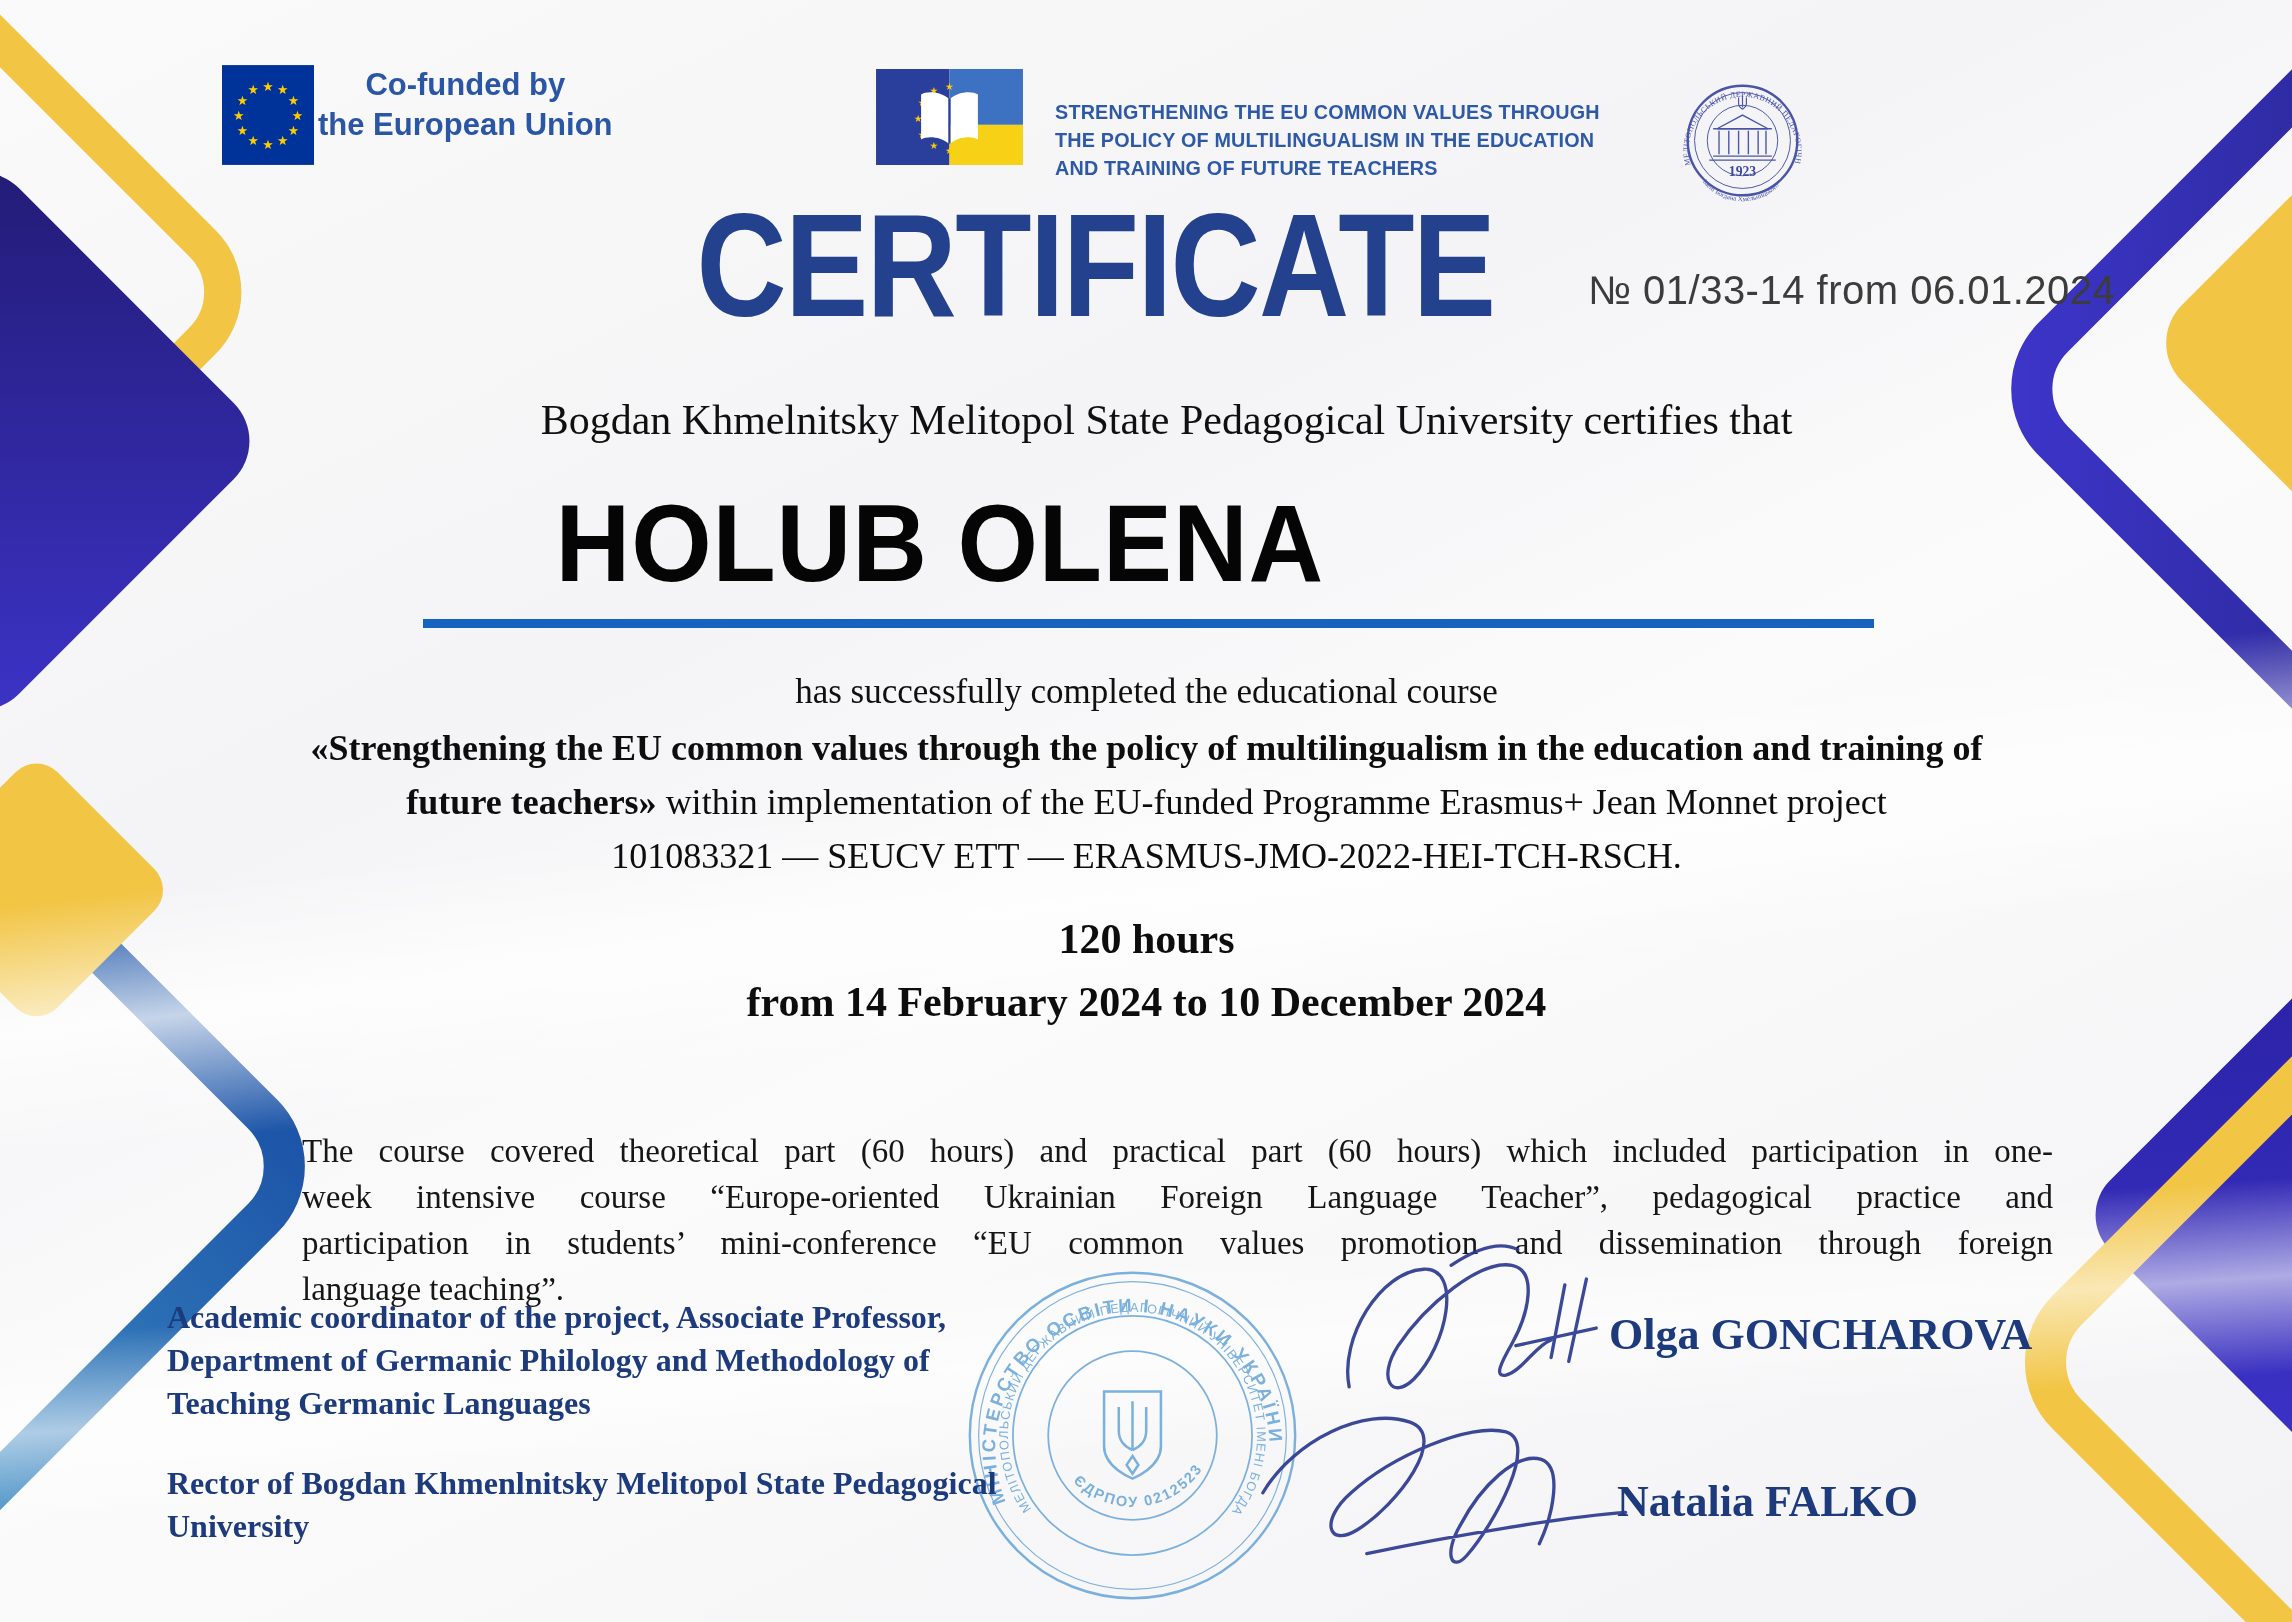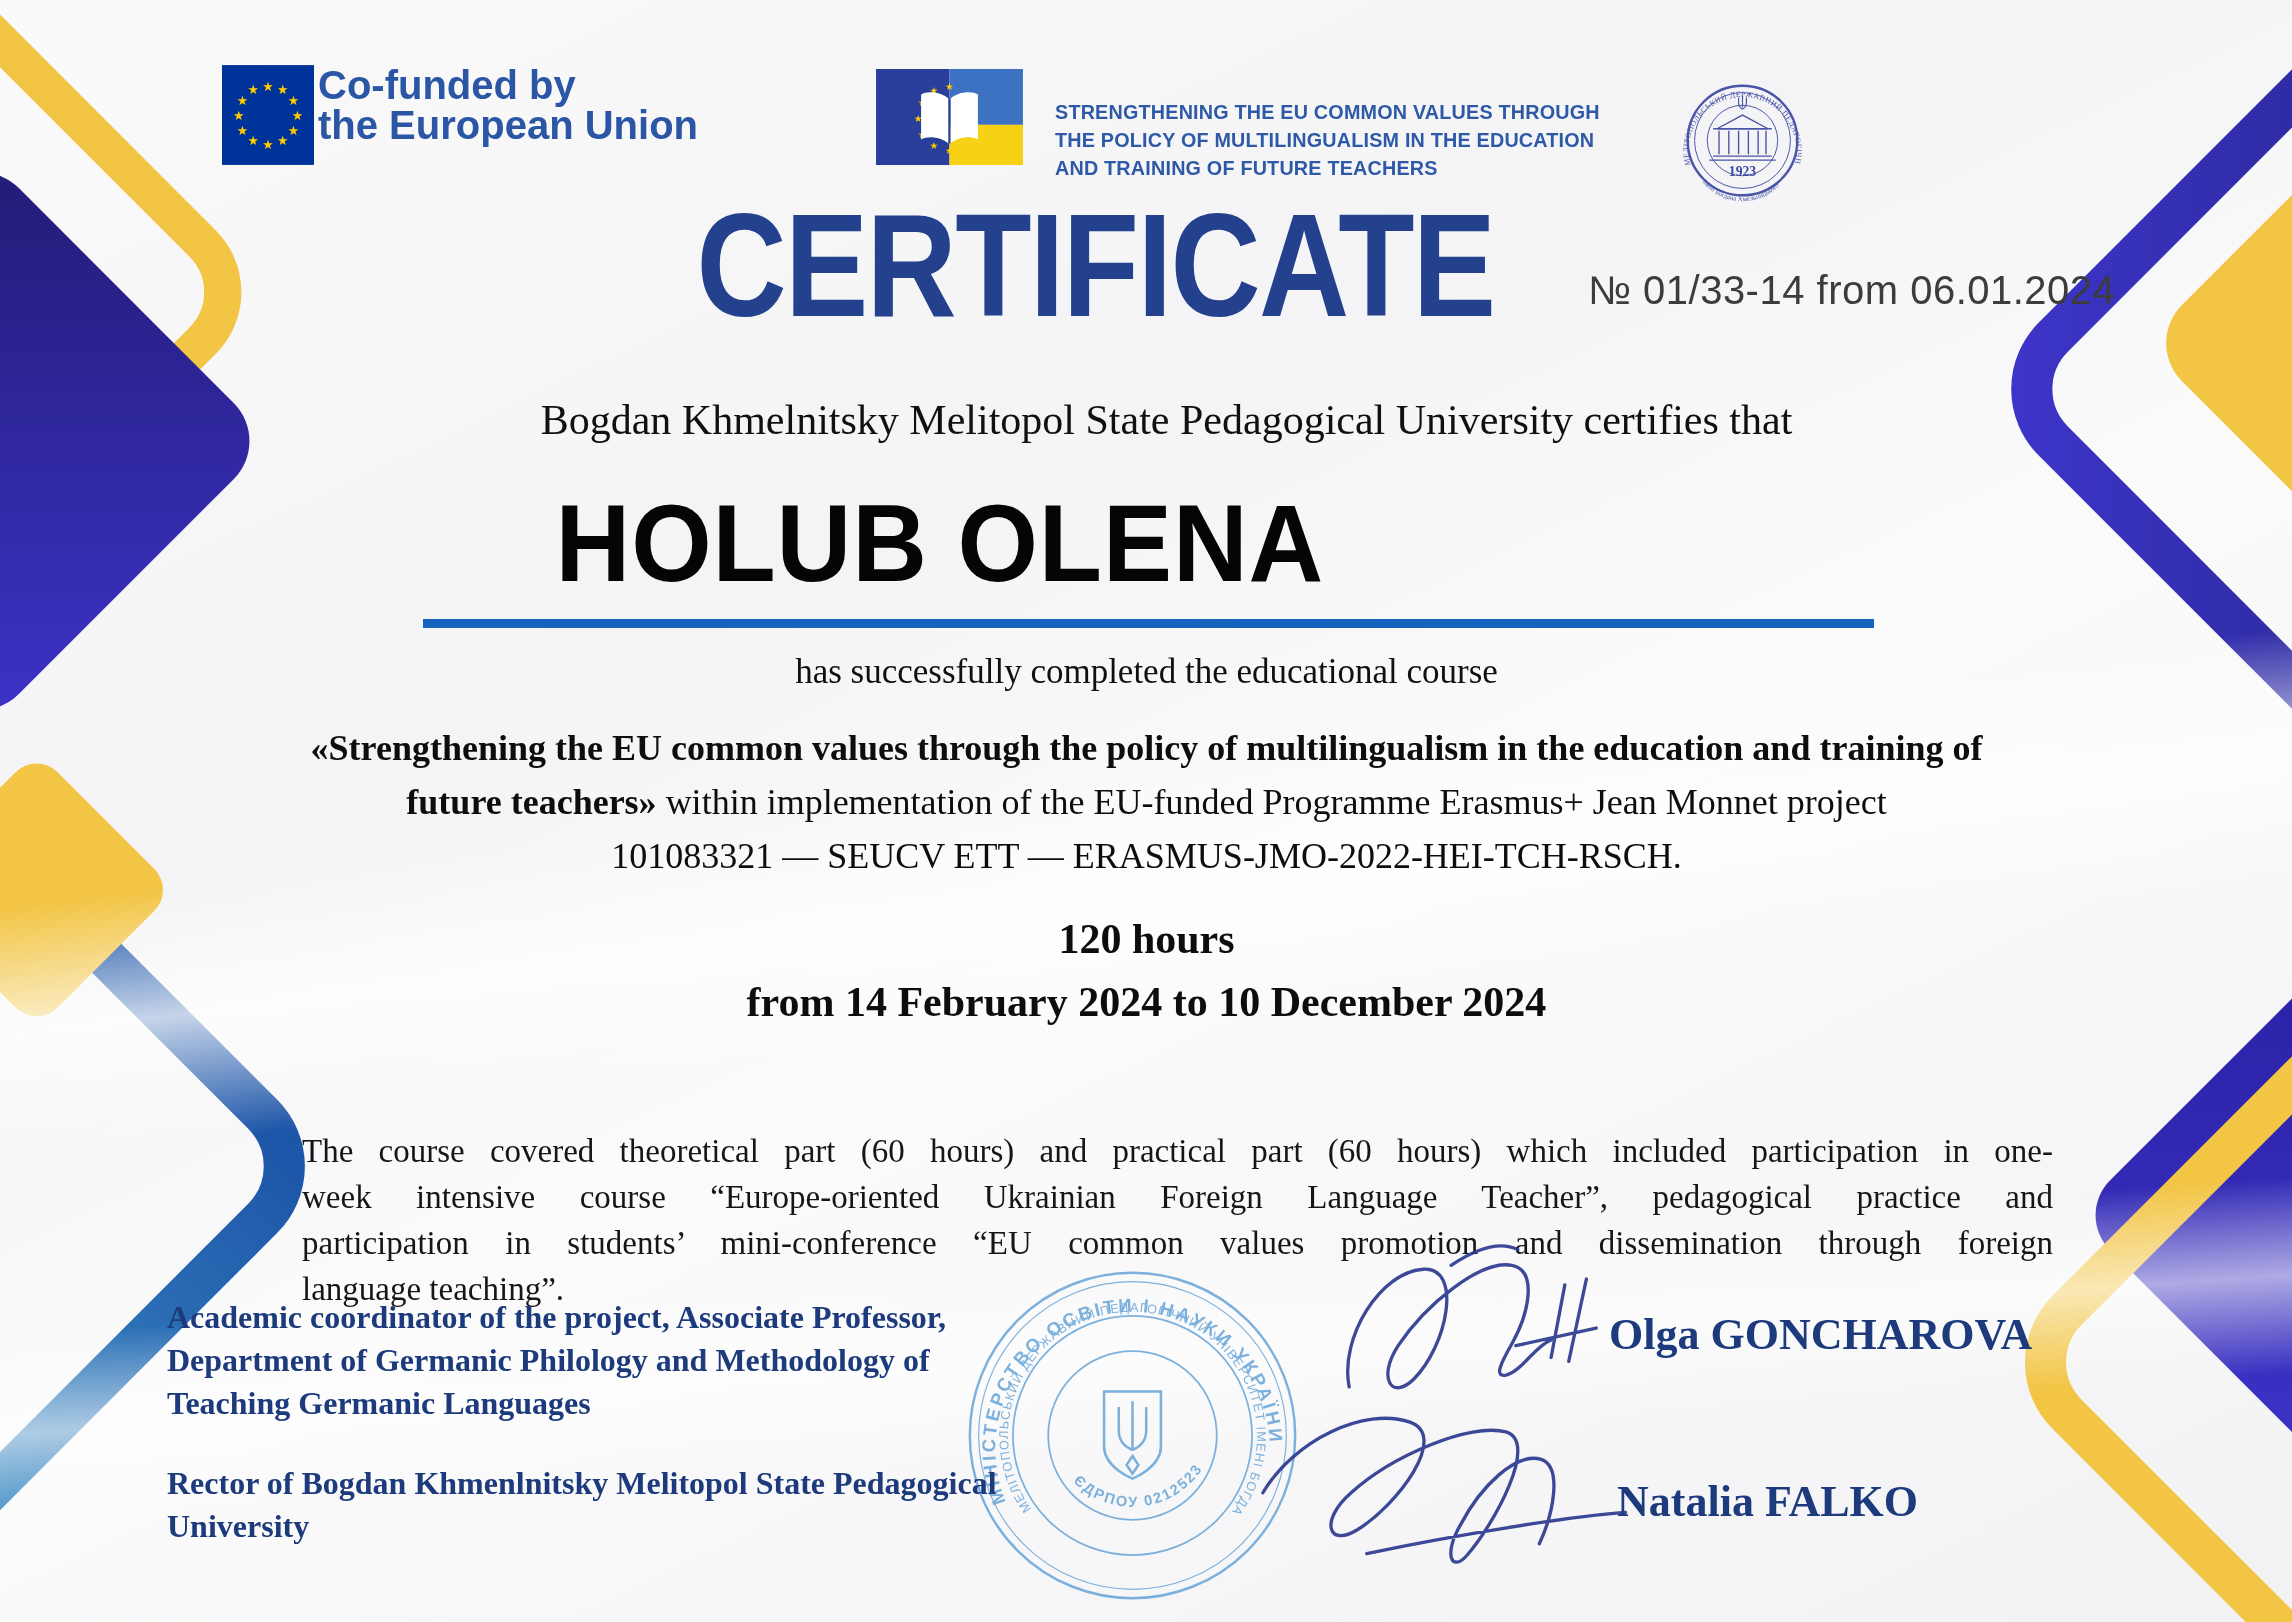--- a/index.html
+++ b/index.html
@@ -10,33 +10,33 @@
   }
   .streak{position:absolute;pointer-events:none;}
   .streak1{left:-294px;top:765px;width:2940px;height:255px;background:linear-gradient(180deg,rgba(255,255,255,0),rgba(255,255,255,.75),rgba(255,255,255,0));transform:rotate(-7deg);}
   .streak2{left:-294px;top:1255px;width:2940px;height:196px;background:linear-gradient(180deg,rgba(255,255,255,0),rgba(255,255,255,.6),rgba(255,255,255,0));transform:rotate(-4deg);}
   .deco{position:absolute;left:0;top:0;z-index:0;}
   .z1{z-index:1;} .z2{z-index:2;} .z3{z-index:3;}
   .abs{position:absolute;}
   .sans{font-family:"Liberation Sans",sans-serif;}
   .center{left:0;width:2293px;text-align:center;}
 
-  .eu-text{left:318px;top:65px;font-weight:700;font-size:40px;line-height:40px;color:#2A56A5;}
+  .eu-text{left:318px;top:65px;font-weight:700;font-size:31px;line-height:40px;color:#2A56A5;text-align:center;}
   .proj-text{left:1055px;top:98px;font-weight:700;font-size:20.6px;line-height:28px;color:#2E59A7;white-space:pre-line;transform:scaleX(.96);transform-origin:left top;letter-spacing:0.2px;}
 
   .cert-title-wrap{left:380px;top:192px;width:1431px;text-align:center;}
   .cert-title{display:inline-block;font-weight:700;font-size:147px;line-height:147px;color:#24418E;transform:scaleX(.85);letter-spacing:-2px;white-space:nowrap;}
   .cert-number{left:1588px;top:267px;font-size:40px;line-height:47px;font-weight:400;color:#3C3C3C;letter-spacing:0.5px;}
 
   .issuer{top:396px;font-size:42px;color:#101010;padding-left:20px;}
   .recipient-wrap{left:0;top:482px;width:1879px;text-align:center;text-decoration:underline;}
   .recipient{display:inline-block;font-weight:700;font-size:110px;line-height:122px;color:#050505;transform:scaleX(.94);letter-spacing:1px;white-space:nowrap;}
   .rule{left:423px;top:619px;width:1451px;height:8.8px;background:#1563BE;}
 
-  .completed{top:652px;font-size:35px;color:#101010;font-family:Liberation Serif, serif;}
+  .completed{top:672px;font-size:35px;color:#101010;font-family:Liberation Serif, serif;}
   .course{top:721px;font-size:36px;line-height:54px;color:#0d0d0d;}
   .b{font-weight:700;}
   .hours{top:915px;font-size:42px;font-weight:700;color:#0d0d0d;}
   .dates{top:978px;font-size:42px;font-weight:700;color:#0d0d0d;}
 
   .desc{left:302px;top:1128px;width:1751px;font-size:33px;line-height:46px;color:#161616;}
   .desc .jl{text-align:justify;text-align-last:justify;}
   .desc .ll{text-align:left;}
 
   .role{left:167px;font-weight:700;font-size:32px;line-height:43px;color:#1C3A7C;white-space:pre-line;}

